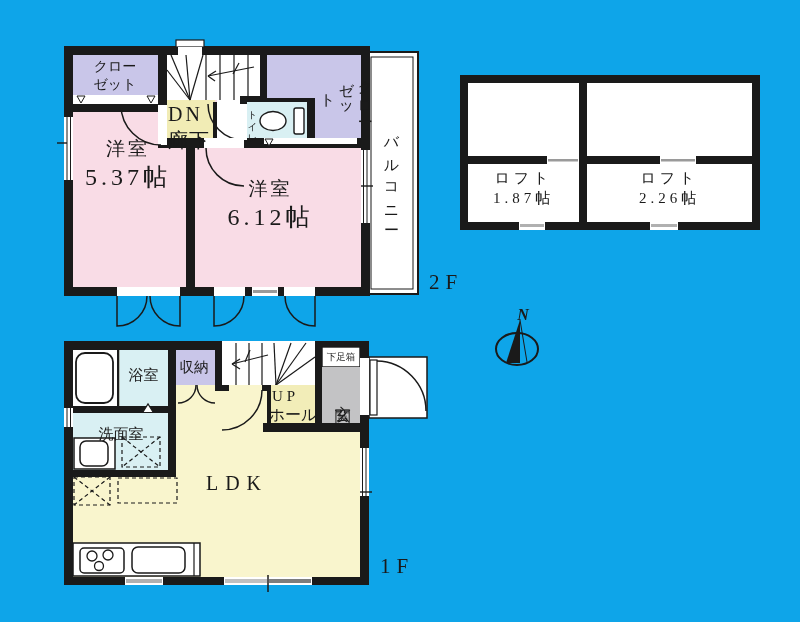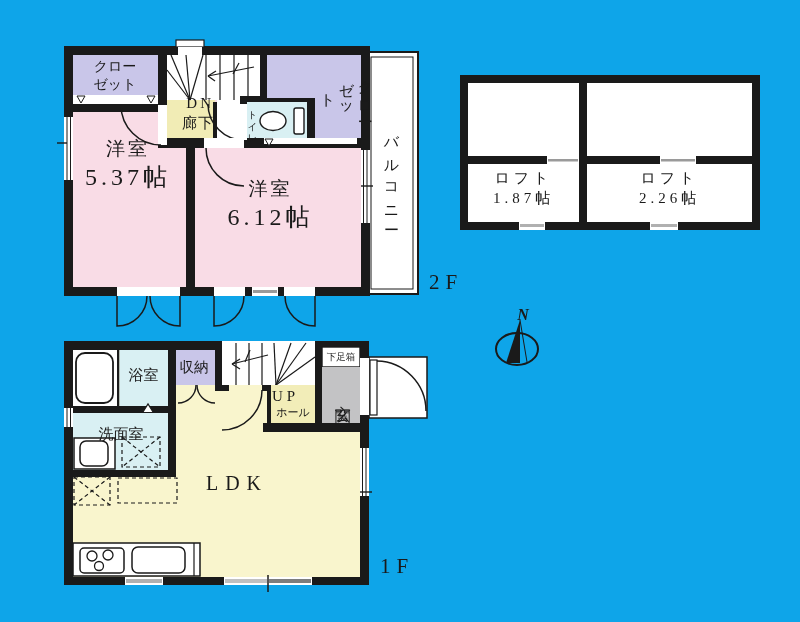--- a/index.html
+++ b/index.html
@@ -231,21 +231,21 @@
   </g>
 
   <g>
     <ellipse cx="517" cy="349" rx="21" ry="16" fill="none" stroke="#1a1a1a" stroke-width="2"></ellipse>
     <polygon points="520,320 506,363 520,363" fill="#1a1a1a"></polygon>
     <line x1="520" y1="320" x2="527" y2="362" stroke="#1a1a1a" stroke-width="1"></line>
   </g>
 </svg>
 
 <div class="lbl wrap" style="left:91px;top:58px;width:48px;font-size:14px;">クローゼット</div>
-<div class="lbl" style="left:168px;top:94px;width:46px;font-size:15px;text-align:right;">
+<div class="lbl" style="left:168px;top:101px;width:46px;font-size:20px;text-align:left;">
   <div style="letter-spacing:3px;">DN</div>
   <div style="letter-spacing:1px;">廊下</div>
 </div>
 <div class="lbl vert" style="left:246px;top:104px;height:36px;font-size:9.5px;letter-spacing:1px;">トイレ</div>
 <div class="lbl vert" style="left:318px;top:62px;height:64px;font-size:15px;letter-spacing:5px;line-height:1.25;">クローゼット</div>
 <div class="lbl vert" style="left:381px;top:93px;height:168px;font-size:15px;letter-spacing:7px;">バルコニー</div>
 <div class="lbl" style="left:73px;top:137px;width:110px;">
   <div class="big">洋室</div>
   <div class="num">5.37帖</div>
 </div>
@@ -261,21 +261,21 @@
 </div>
 <div class="lbl" style="left:587px;top:169px;width:165px;font-size:15px;">
   <div style="letter-spacing:4px;">ロフト</div>
   <div style="letter-spacing:4px;">2.26帖</div>
 </div>
 
 <div class="lbl" style="left:119px;top:366px;width:49px;font-size:15px;">浴室</div>
 <div class="lbl" style="left:76px;top:418px;width:90px;font-size:15px;margin-top:7px;">洗面室</div>
 <div class="lbl" style="left:176px;top:358px;width:36px;font-size:14.5px;">収納</div>
 <div class="lbl" style="left:272px;top:387px;width:22px;font-size:15px;letter-spacing:4px;">UP</div>
-<div class="lbl" style="left:268px;top:405px;width:50px;font-size:11px;">ホール</div>
+<div class="lbl" style="left:268px;top:405px;width:50px;font-size:16px;">ホール</div>
 <div class="lbl" style="left:322px;top:351px;width:38px;font-size:9.5px;">下足箱</div>
 <div class="lbl vert" style="left:332px;top:374px;height:44px;font-size:16px;letter-spacing:4px;">玄関</div>
 <div class="lbl" style="left:172px;top:470px;width:130px;">
   <div style="font-size:20px;letter-spacing:7px;">LDK</div>
 </div>
 <div class="lbl fl" style="left:371px;top:553px;width:52px;">1F</div>
 
 <div class="lbl north" style="left:511px;top:305px;width:24px;">N</div>
 
 </div>

